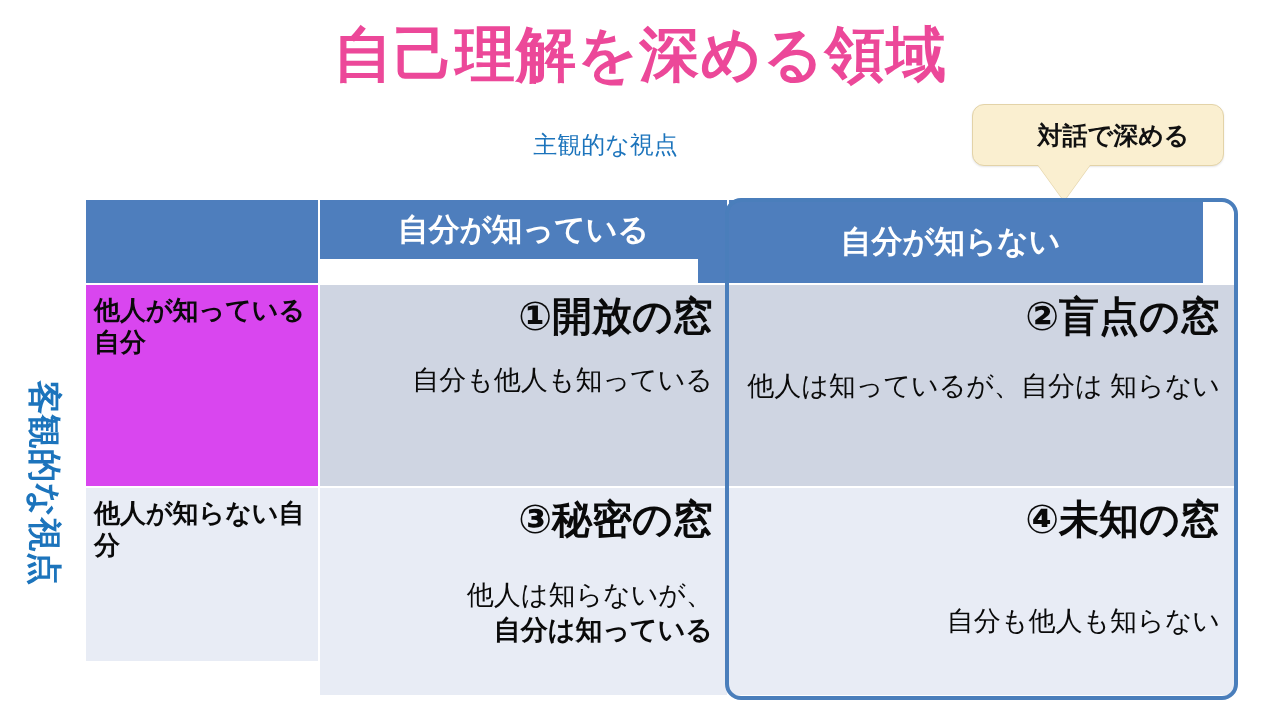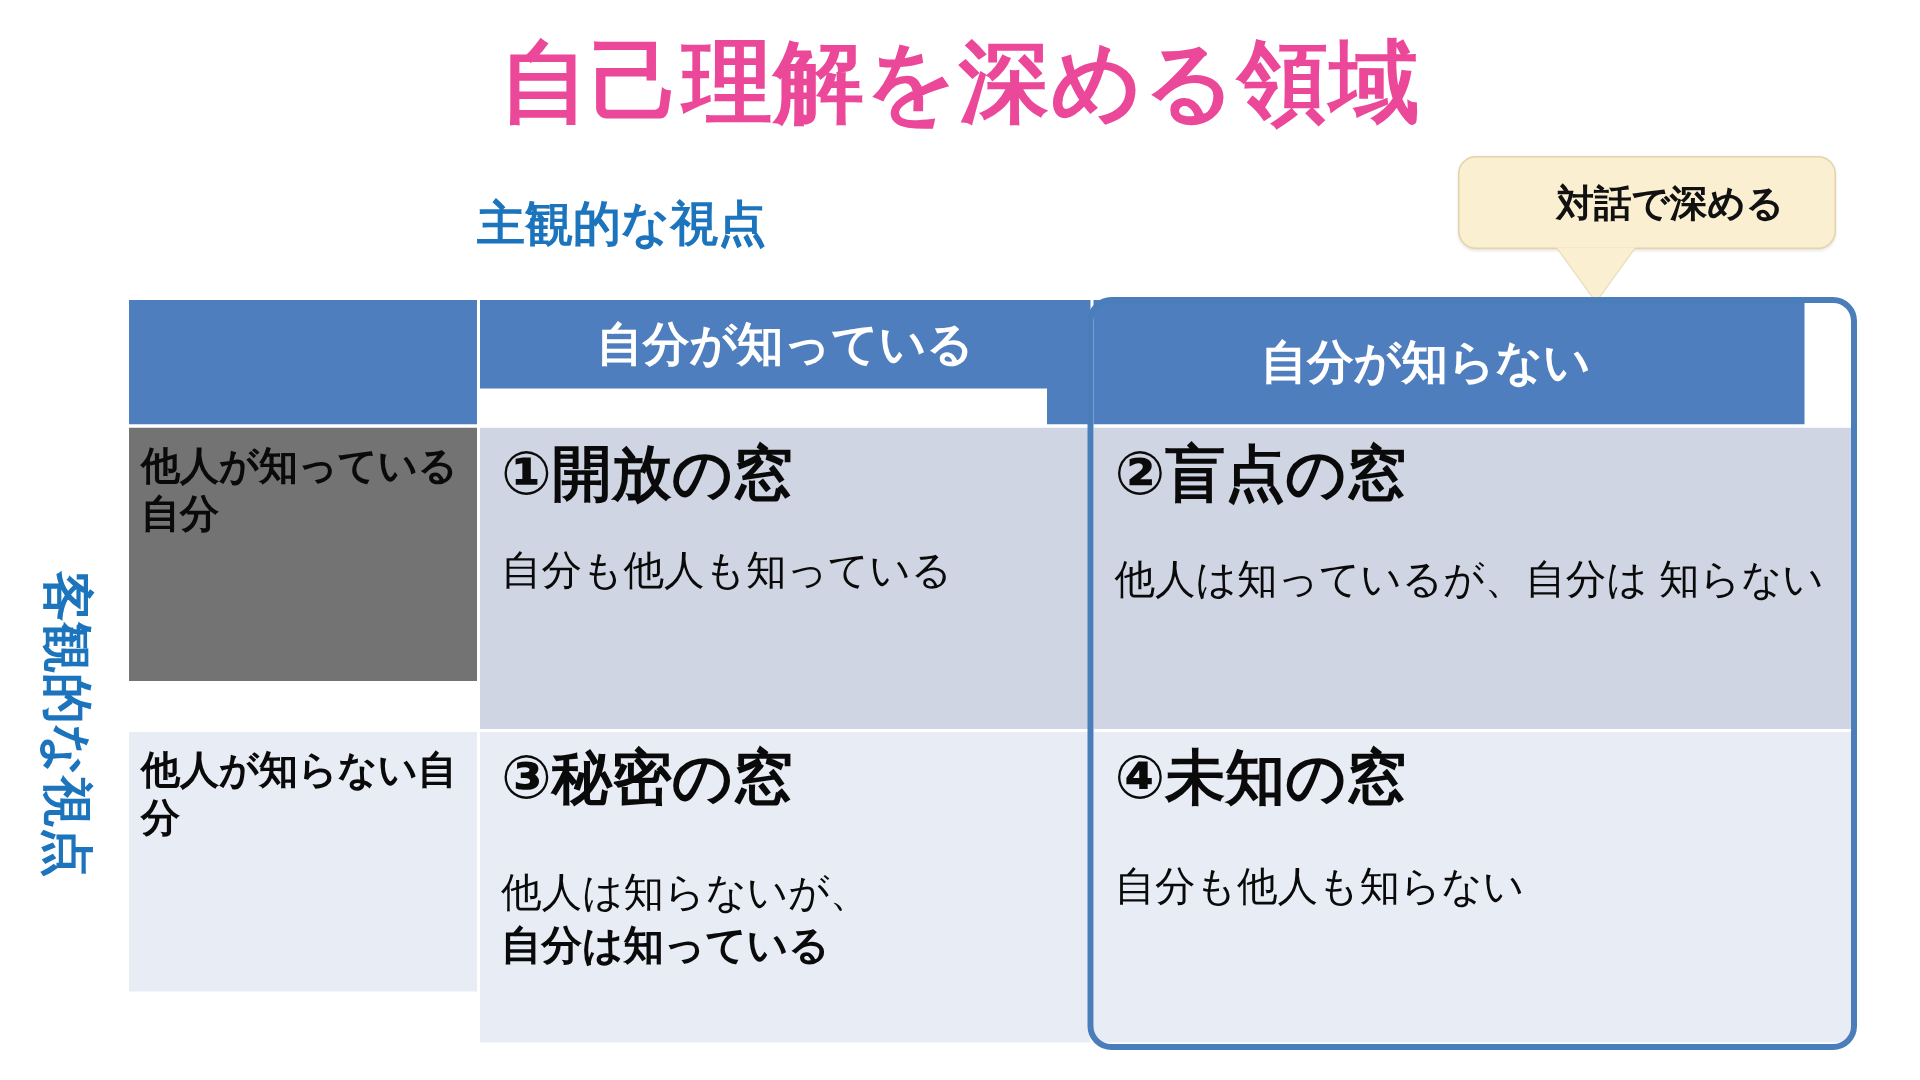--- a/index.html
+++ b/index.html
@@ -29,23 +29,23 @@
     line-height: 1.1;
     white-space: nowrap;
   }
 
   
   #subtitle-subjective {
     position: absolute;
     left: 318px;
     top: 132px;
     width: 575px;
-    text-align: left;
-    font-size: 32px;
-    font-weight: bold;
+    text-align: center;
+    font-size: 24px;
+    font-weight: normal;
     color: #1C74BC;
     line-height: 1.1;
     white-space: nowrap;
   }
 
   
   #callout {
     position: absolute;
     left: 972px;
     top: 104px;
@@ -138,27 +138,27 @@
     position: absolute;
     left: 0;
     width: 232px;
     box-sizing: border-box;
     padding: 10px 8px 0 8px;
     font-size: 26px;
     font-weight: bold;
     color: #0A0A0A;
     line-height: 1.22;
   }
-  .rowlabel-1 { top: 85px;  height: 169px; background: #737373; }
+  .rowlabel-1 { top: 85px;  height: 201px; background: #d946ef; }
   .rowlabel-2 { top: 288px; height: 173px; background: #E8ECF5; }
 
   .cell {
     position: absolute;
     box-sizing: border-box;
-    text-align: left;
+    text-align: right;
     padding: 4px 14px 0 14px;
   }
   .cell-1 { left: 234px; top: 85px;  width: 407px; height: 201px; background: #CFD5E2; }
   .cell-2 { left: 643px; top: 85px;  width: 505px; height: 201px; background: #CFD5E2; }
   .cell-3 { left: 234px; top: 288px; width: 407px; height: 207px; background: #E8ECF5; }
   .cell-4 { left: 643px; top: 288px; width: 505px; height: 207px; background: #E8ECF5; }
 
   .cell-title {
     font-size: 40px;
     font-weight: bold;
@@ -168,21 +168,21 @@
     white-space: nowrap;
   }
   .cell-desc {
     font-size: 27px;
     color: #0A0A0A;
     line-height: 1.3;
   }
   .cell-1 .cell-desc { margin-top: 24px; }
   .cell-2 .cell-desc { margin-top: 30px; }
   .cell-3 .cell-desc { margin-top: 36px; }
-  .cell-4 .cell-desc { margin-top: 32px; }
+  .cell-4 .cell-desc { margin-top: 62px; }
   .cell-desc .bold-line { font-weight: bold; display: block; }
 
   
   .vline {
     position: absolute;
     top: 0;
     width: 2px;
     height: 495px;
     background: #ffffff;
   }

